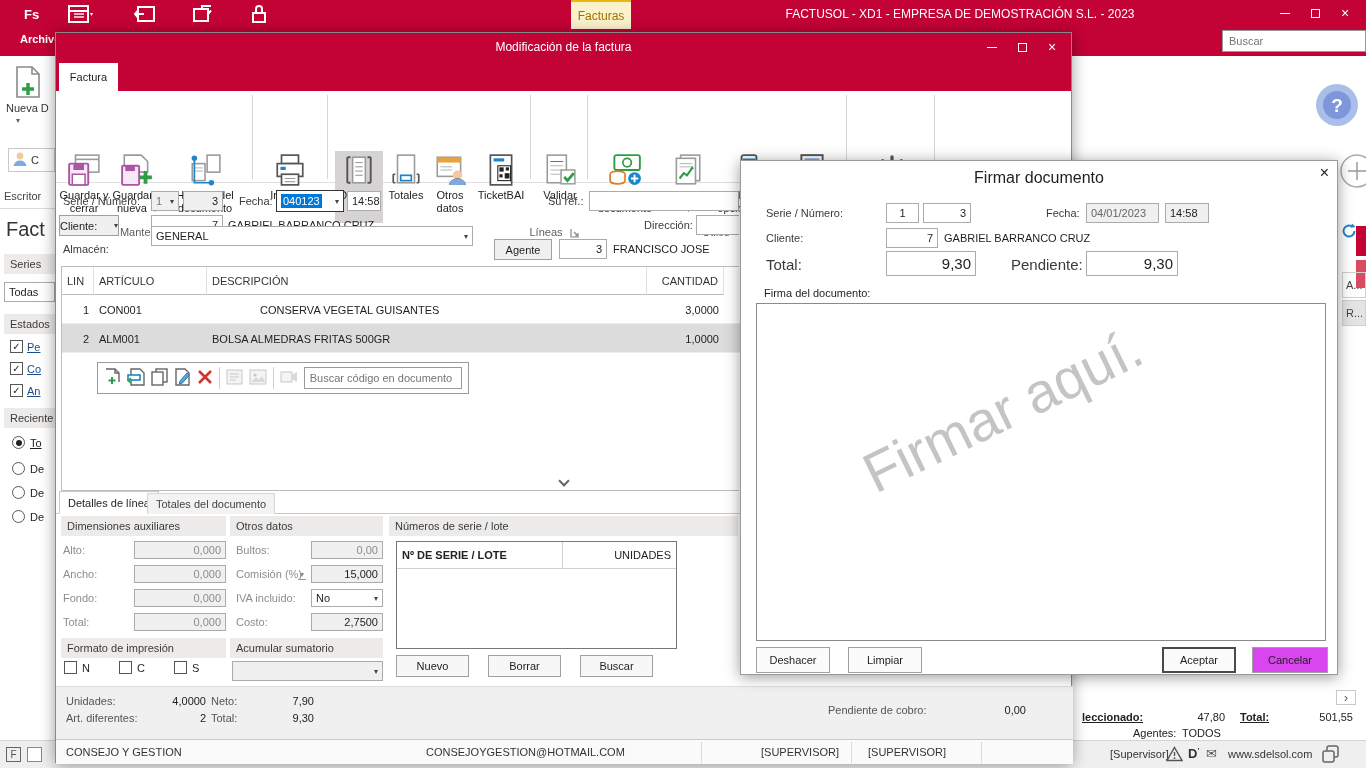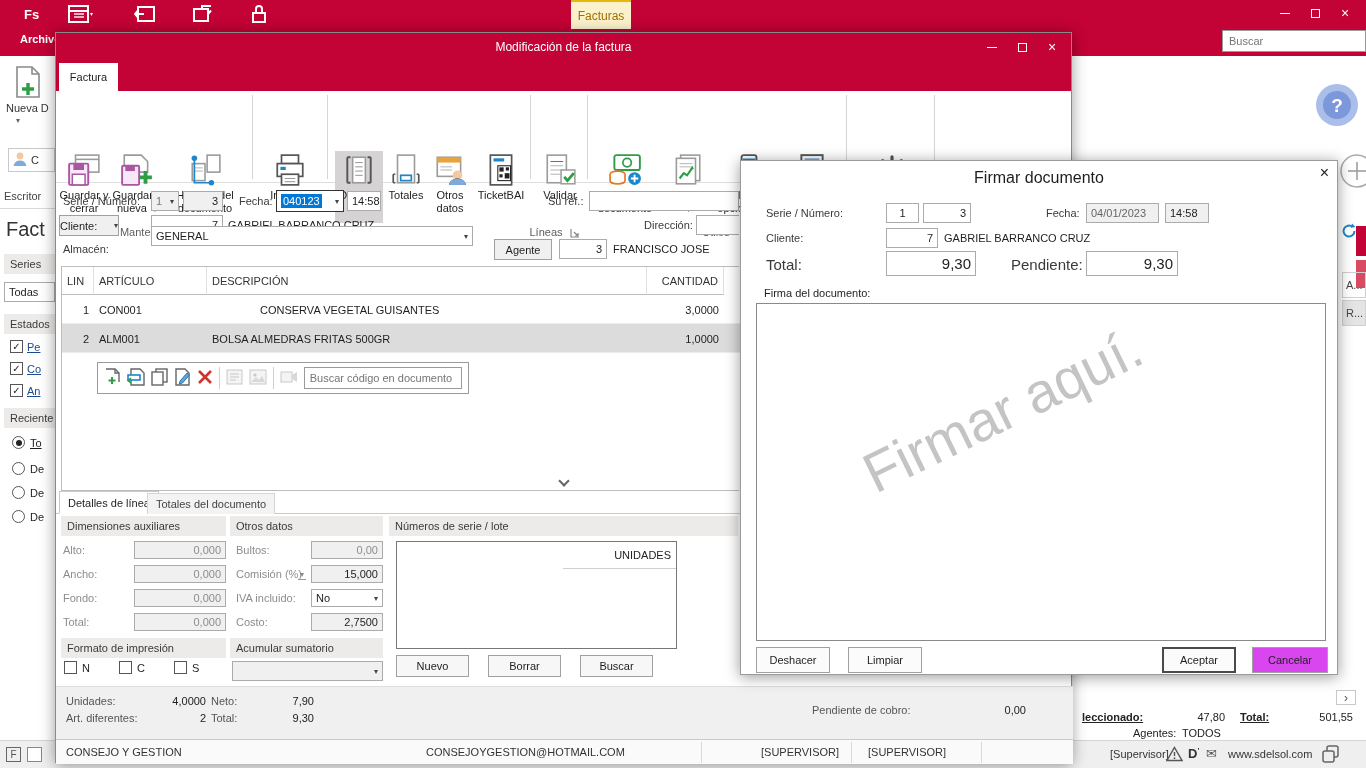--- a/index.html
+++ b/index.html
@@ -67,20 +67,21 @@
     <svg width="18" height="20" viewBox="0 0 18 20">
         <rect x="3" y="9" width="12" height="9" fill="none" stroke="#fff" stroke-width="2"></rect>
         <path d="M6 9V5a3 3 0 0 1 6 0v4" fill="none" stroke="#fff" stroke-width="2"></path>
       </svg>
   </div>
 
   <div class="abs" style="left:571px;top:0;width:60px;height:29px;background:#FBF2CC;border-top:2px solid #E5B80B;display:flex;align-items:center;justify-content:center;">
     <span style="color:#A07000;font-size:12px;">Facturas</span>
   </div>
 
+  <div class="abs" style="left:760px;top:7px;width:400px;text-align:center;color:#fff;font-size:12px;white-space:nowrap;">FACTUSOL - XD1 - EMPRESA DE DEMOSTRACIÓN S.L. - 2023</div>
 
   <div class="abs" style="left:1270px;top:3px;display:flex;">
     <div class="titlebar-ctl">
         <span style="display:block;width:10px;height:1px;background:#fff;"></span>
       </div>
     <div class="titlebar-ctl">
         <span style="display:block;width:9px;height:9px;border:1px solid #fff;"></span>
       </div>
     <div class="titlebar-ctl" style="font-size:14px;">×</div>
   </div>
@@ -589,20 +590,21 @@
         <span class="chk"></span>
         <span>S</span>
       </div>
 
     <div class="hdrbar" style="left:174px;top:605px;width:153px;">Acumular sumatorio</div>
     <div class="in gray" style="left:176px;top:628px;width:151px;height:20px;">
         <span class="arr">▾</span>
       </div>
 
     <div class="abs" style="left:340px;top:508px;width:281px;height:108px;background:#fff;border:1px solid #777;">
+      <div class="tblc" style="left:0;top:0;width:166px;height:27px;border-bottom:1px solid #cfcfcf;border-right:1px solid #cfcfcf;font-weight:bold;color:#222;">Nº DE SERIE / LOTE</div>
       <div class="tblc" style="left:166px;top:0;width:113px;height:27px;border-bottom:1px solid #cfcfcf;justify-content:flex-end;color:#222;">UNIDADES</div>
     </div>
     <div class="btn" style="left:340px;top:622px;width:73px;height:22px;background:#F7F7F7;">
         <span>Nuevo</span>
       </div>
     <div class="btn" style="left:432px;top:622px;width:73px;height:22px;background:#F7F7F7;">
         <span>Borrar</span>
       </div>
     <div class="btn" style="left:524px;top:622px;width:73px;height:22px;background:#F7F7F7;">
         <span>Buscar</span>
@@ -610,21 +612,21 @@
 
     <div class="abs" style="left:0;top:653px;width:1017px;height:53px;background:#F0F0F0;border-top:1px solid #DDD;">
       <div class="lbl" style="left:10px;top:8px;color:#555;">Unidades:</div>
       <div class="abs" style="left:90px;top:8px;width:60px;text-align:right;color:#222;">4,0000</div>
       <div class="lbl" style="left:155px;top:8px;color:#555;">Neto:</div>
       <div class="abs" style="left:210px;top:8px;width:48px;text-align:right;color:#222;">7,90</div>
       <div class="lbl" style="left:10px;top:25px;color:#555;">Art. diferentes:</div>
       <div class="abs" style="left:90px;top:25px;width:60px;text-align:right;color:#222;">2</div>
       <div class="lbl" style="left:155px;top:25px;color:#555;">Total:</div>
       <div class="abs" style="left:210px;top:25px;width:48px;text-align:right;color:#222;">9,30</div>
-      <div class="lbl" style="left:756px;top:17px;color:#555;">Pendiente de cobro:</div>
+      <div class="lbl" style="left:772px;top:17px;color:#555;">Pendiente de cobro:</div>
       <div class="abs" style="left:920px;top:17px;width:50px;text-align:right;color:#222;">0,00</div>
     </div>
 
     <div class="abs" style="left:0;top:706px;width:1017px;height:25px;background:#FAFAFA;border-top:1px solid #C9C9C9;">
       <div class="lbl" style="left:10px;top:6px;color:#333;">CONSEJO Y GESTION</div>
       <div class="lbl" style="left:370px;top:6px;color:#333;">CONSEJOYGESTION@HOTMAIL.COM</div>
       <div class="lbl" style="left:705px;top:6px;color:#333;">[SUPERVISOR]</div>
       <div class="lbl" style="left:812px;top:6px;color:#333;">[SUPERVISOR]</div>
       <div class="vsep" style="left:645px;top:2px;height:21px;background:#d9d9d9;"></div>
       <div class="vsep" style="left:795px;top:2px;height:21px;background:#d9d9d9;"></div>

